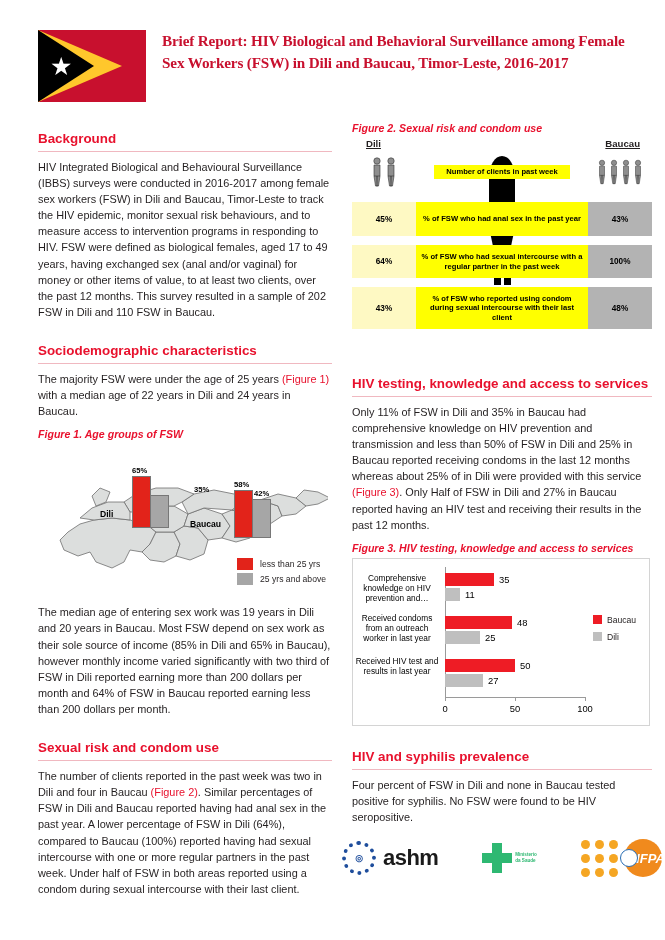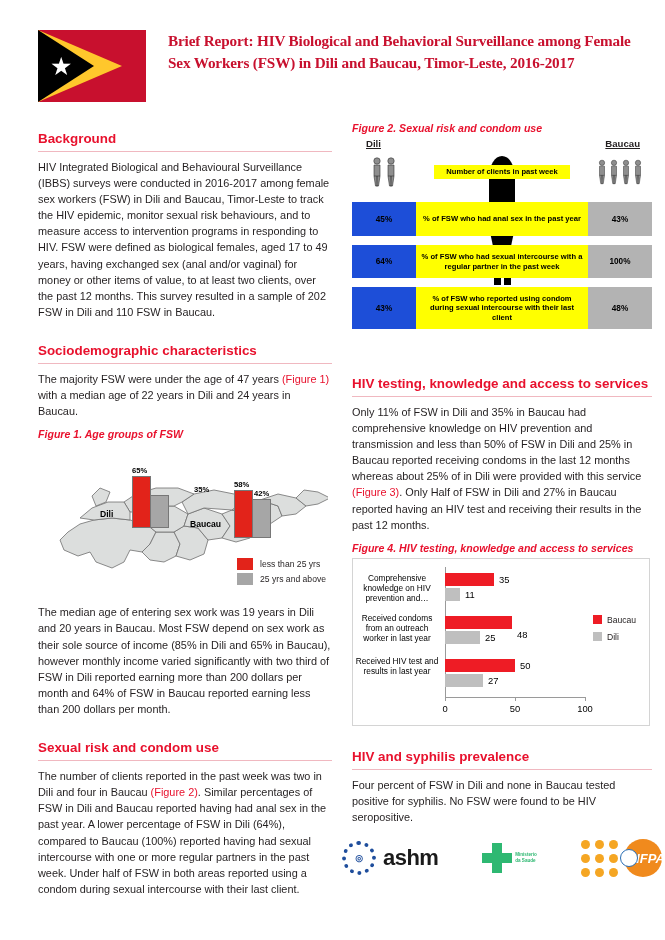--- a/index.html
+++ b/index.html
@@ -13,21 +13,21 @@
   .page{position:relative;width:665px;height:940px;box-sizing:border-box;padding:0;}
 
   
   .header{display:flex;align-items:flex-start;padding:30px 22px 6px 38px;}
   .flag{width:108px;height:72px;position:relative;flex:0 0 auto;background:#c8102e;overflow:hidden;}
   .flag .yellow{position:absolute;left:0;top:0;width:0;height:0;
      border-top:36px solid transparent;border-bottom:36px solid transparent;border-left:84px solid #ffc72c;}
   .flag .black{position:absolute;left:0;top:0;width:0;height:0;
      border-top:36px solid transparent;border-bottom:36px solid transparent;border-left:56px solid #000000;}
   .flag .star{position:absolute;left:12px;top:25px;color:#fff;font-size:25px;line-height:22px;}
-  .title{margin-left:22px;color:#c8102e;font-weight:bold;font-size:15.2px;line-height:1.45;
+  .title{margin-left:16px;color:#c8102e;font-weight:bold;font-size:15.2px;line-height:1.45;
     font-family:"Liberation Serif", serif;letter-spacing:-0.15px;}
 
   
   .cols{display:flex;padding:0 22px 0 38px;gap:20px;}
   .col{width:294px;flex:0 0 294px;}
   .col.right{width:300px;flex:0 0 300px;}
 
   h2.sec{color:#e8112d;font-size:13.4px;font-weight:bold;margin:23px 0 0 0;line-height:1.25;}
   .rule{height:1px;background:#f0b8c0;margin:3px 0 7px 0;}
   p.body{font-size:10.9px;line-height:1.48;margin:0 0 9px 0;text-align:left;}
@@ -43,21 +43,21 @@
   .legend1{position:absolute;right:2px;bottom:4px;font-size:8.6px;margin-left:11px;}
   .legend1 .row{display:flex;align-items:center;margin-bottom:3px;}
   .legend1 .sw{width:16px;height:12px;margin-right:7px;}
 
   
   .fig2{position:relative;width:300px;height:230px;}
   .f2head{display:flex;justify-content:space-between;padding:0 12px 2px 14px;}
   .f2head span{font-size:9.6px;font-weight:bold;text-decoration:underline;}
   .f2rows{position:relative;}
   .f2row{display:flex;align-items:stretch;margin-bottom:9px;position:relative;z-index:2;}
-  .f2left{width:64px;background:#1d4ed8;color:#000;font-size:8.2px;font-weight:bold;
+  .f2left{width:64px;background:#fef9c3;color:#000;font-size:8.2px;font-weight:bold;
      display:flex;align-items:center;justify-content:center;}
   .f2mid{flex:1;background:#ffff00;color:#000;font-size:7.6px;font-weight:bold;
      display:flex;align-items:center;justify-content:center;text-align:center;padding:4px 5px;line-height:1.25;}
   .f2right{width:64px;background:#b3b3b3;color:#000;font-size:8.2px;font-weight:bold;
      display:flex;align-items:center;justify-content:center;}
   .f2row.clients .f2left,.f2row.clients .f2right{background:transparent;}
   .silhouette{position:absolute;left:50%;transform:translateX(-50%);top:4px;z-index:1;}
   .ppl{display:flex;align-items:flex-end;justify-content:center;gap:2px;width:100%;}
 
   
@@ -109,21 +109,21 @@
   <div class="cols">
 
     <div class="col left">
 
       <h2 class="sec">Background</h2>
       <div class="rule"></div>
       <p class="body">HIV Integrated Biological and Behavioural Surveillance (IBBS) surveys were conducted in 2016-2017 among female sex workers (FSW) in Dili and Baucau, Timor-Leste to track the HIV epidemic, monitor sexual risk behaviours, and to measure access to intervention programs in responding to HIV. FSW were defined as biological females, aged 17 to 49 years, having exchanged sex (anal and/or vaginal) for money or other items of value, to at least two clients, over the past 12 months. This survey resulted in a sample of 202 FSW in Dili and 110 FSW in Baucau.</p>
 
       <h2 class="sec">Sociodemographic characteristics</h2>
       <div class="rule"></div>
-      <p class="body"><span>The majority FSW were under the age of 47 years </span><span class="figref">(Figure 1)</span><span> with a median age of 22 years in Dili and 24 years in Baucau.</span></p>
+      <p class="body"><span>The majority FSW were under the age of 25 years </span><span class="figref">(Figure 1)</span><span> with a median age of 22 years in Dili and 24 years in Baucau.</span></p>
 
       <div class="figcap">Figure 1. Age groups of FSW</div>
 
       <div class="fig1">
         <svg width="290" height="148">
           <g fill="#dcdedd" stroke="#6f6f6f" stroke-width="0.8">
             <path d="M30 88 L22 96 L26 106 L40 112 L52 108 L58 118 L74 124 L86 118 L92 106 L104 108 L112 100 L118 88 L108 80 L92 76 L74 74 L56 76 L42 80 Z"></path>
             <path d="M118 88 L112 100 L104 108 L112 116 L126 118 L138 112 L142 100 L136 88 Z"></path>
             <path d="M136 88 L142 100 L138 112 L152 116 L166 110 L170 96 L160 84 L146 82 Z"></path>
             <path d="M118 88 L136 88 L146 82 L150 70 L136 62 L118 62 L106 68 L108 80 Z"></path>
@@ -247,40 +247,40 @@
             <div class="f2mid">% of FSW who reported using condom during sexual intercourse with their last client</div>
             <div class="f2right">48%</div>
           </div>
         </div>
       </div>
 
       <h2 class="sec" style="margin-top:8px;">HIV testing, knowledge and access to services</h2>
       <div class="rule"></div>
       <p class="body"><span>Only 11% of FSW in Dili and 35% in Baucau had comprehensive knowledge on HIV prevention and transmission and less than 50% of FSW in Dili and 25% in Baucau reported receiving condoms in the last 12 months whereas about 25% of in Dili were provided with this service </span><span class="figref">(Figure 3)</span><span>. Only Half of FSW in Dili and 27% in Baucau reported having an HIV test and receiving their results in the past 12 months.</span></p>
 
-      <div class="figcap">Figure 4. HIV testing, knowledge and access to services</div>
+      <div class="figcap">Figure 3. HIV testing, knowledge and access to services</div>
 
       <div class="fig3">
         <div class="f3axis"></div>
         <div class="f3xline"></div>
         <div class="f3tick" style="left:92px;"></div>
         <div class="f3tick" style="left:162px;"></div>
         <div class="f3tick" style="left:232px;"></div>
 
         <div class="f3plot">
 
           <div class="f3cat" style="top:6px;">Comprehensive knowledge on HIV prevention and…</div>
           <div class="f3bar" style="top:6px;width:49px;background:#ee1c25;"></div>
           <div class="f3val" style="top:7px;left:54px;">35</div>
           <div class="f3bar" style="top:21px;width:15px;background:#bfbfbf;"></div>
           <div class="f3val" style="top:22px;left:20px;">11</div>
 
           <div class="f3cat" style="top:46px;">Received condoms from an outreach worker in last year</div>
           <div class="f3bar" style="top:49px;width:67px;background:#ee1c25;"></div>
-          <div class="f3val" style="top:62px;left:72px;">48</div>
+          <div class="f3val" style="top:50px;left:72px;">48</div>
           <div class="f3bar" style="top:64px;width:35px;background:#bfbfbf;"></div>
           <div class="f3val" style="top:65px;left:40px;">25</div>
 
           <div class="f3cat" style="top:89px;">Received HIV test and results in last year</div>
           <div class="f3bar" style="top:92px;width:70px;background:#ee1c25;"></div>
           <div class="f3val" style="top:93px;left:75px;">50</div>
           <div class="f3bar" style="top:107px;width:38px;background:#bfbfbf;"></div>
           <div class="f3val" style="top:108px;left:43px;">27</div>
         </div>
 

